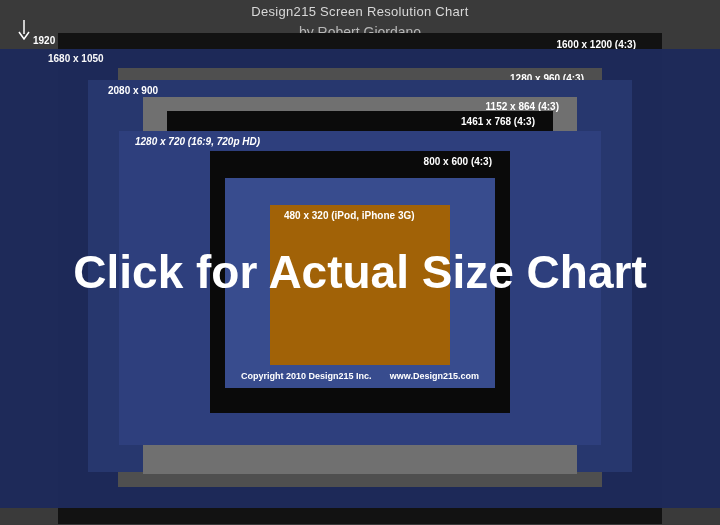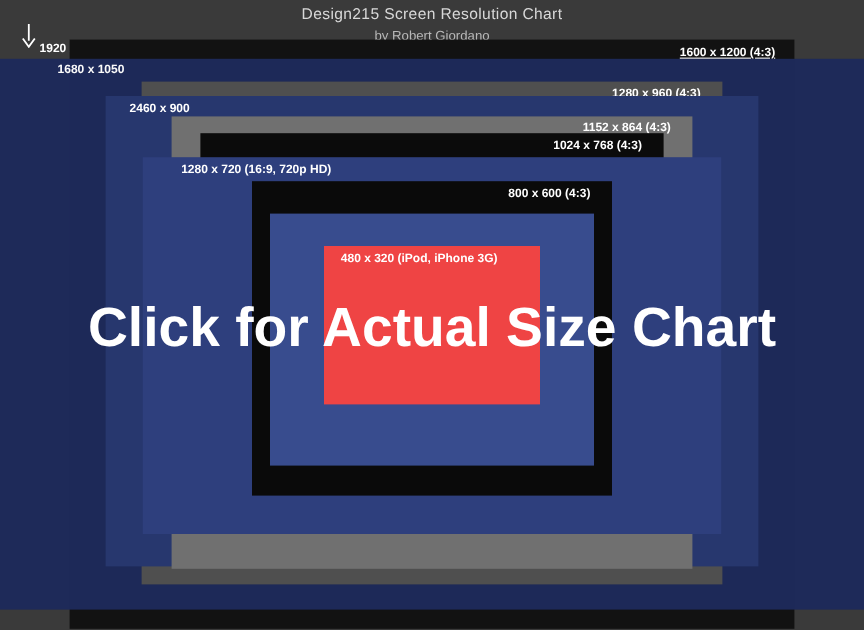--- a/index.html
+++ b/index.html
@@ -18,21 +18,21 @@
     font-size: 13px;
     font-weight: 400;
     letter-spacing: 0.3px;
   }
   .byline {
     position: absolute;
     top: 24px;
     left: 0; right: 0;
     text-align: center;
     color: #b8b8b8;
-    font-size: 11px;
+    font-size: 14px;
   }
   .arrow {
     position: absolute;
     top: 20px;
     left: 18px;
     width: 12px;
     height: 20px;
   }
   .arrow svg { display: block; }
   .rect {
@@ -42,47 +42,47 @@
     color: #ffffff;
     font-size: 10px;
     font-weight: 700;
     position: absolute;
     white-space: nowrap;
   }
   
   .l1920 { top: 35px; left: 33px; }
   
   .r1600 { top: 33px; left: 58px; width: 604px; height: 491px; background: #121212; }
-  .l1600 { top: 6px; right: 16px; text-decoration: underline; }
+  .l1600 { top: 6px; right: 26px; }
   
   .r1680 { top: 49px; left: 0px; width: 720px; height: 459px; background: #1e2a5a; opacity: 0.98;}
   .l1680 { top: 4px; left: 48px; }
   
   .r1280b { top: 68px; left: 118px; width: 484px; height: 419px; background: #4f4f4f; }
   .l1280b { top: 5px; right: 18px; }
   
   .r1440 { top: 80px; left: 88px; width: 544px; height: 392px; background: #27376e; }
   .l1440 { top: 5px; left: 20px; }
   
   .r1152 { top: 97px; left: 143px; width: 434px; height: 377px; background: #707070; }
   .l1152 { top: 4px; right: 18px; text-align: center; }
   
   .r1024 { top: 111px; left: 167px; width: 386px; height: 334px; background: #0b0b0b; }
   .l1024 { top: 5px; right: 18px; }
   
   .r1280a { top: 131px; left: 119px; width: 482px; height: 314px; background: #2e3f7d; }
-  .l1280a { top: 5px; left: 32px; }
+  .l1280a { top: 5px; left: 16px; font-style: italic; }
   
   .r800 { top: 151px; left: 210px; width: 300px; height: 262px; background: #0a0a0a; }
   .l800 { top: 5px; right: 18px; }
   
   .r720 { top: 178px; left: 225px; width: 270px; height: 210px; background: #384c8e; }
   .l720 { top: 5px; left: 15px; }
   
-  .r480 { top: 205px; left: 270px; width: 180px; height: 132px; background: #ef4444; }
+  .r480 { top: 205px; left: 270px; width: 180px; height: 160px; background: #a16207; }
   .l480 { top: 5px; left: 14px; }
   .footer-row {
     position: absolute;
     bottom: 7px;
     left: 0; right: 0;
     display: flex;
     justify-content: space-between;
     padding: 0 16px;
   }
   .footer-row span {
@@ -130,40 +130,44 @@
 
 <div class="rect r1680">
   <div class="label l1680">1680 x 1050</div>
 </div>
 
 <div class="rect r1280b">
   <div class="label l1280b">1280 x 960 (4:3)</div>
 </div>
 
 <div class="rect r1440">
-  <div class="label l1440">2460 x 900</div>
+  <div class="label l1440">2080 x 900</div>
 </div>
 
 <div class="rect r1152">
   <div class="label l1152">1152 x 864 (4:3)</div>
 </div>
 
 <div class="rect r1024">
-  <div class="label l1024">1024 x 768 (4:3)</div>
+  <div class="label l1024">1461 x 768 (4:3)</div>
 </div>
 
 <div class="rect r1280a">
   <div class="label l1280a">1280 x 720 (16:9, 720p HD)</div>
 </div>
 
 <div class="rect r800">
   <div class="label l800">800 x 600 (4:3)</div>
 </div>
 
 <div class="rect r720">
+  <div class="footer-row">
+    <span>Copyright 2010 Design215 Inc.</span>
+    <span>www.Design215.com</span>
+  </div>
 </div>
 
 <div class="rect r480">
   <div class="label l480">480 x 320 (iPod, iPhone 3G)</div>
 </div>
 
 <div class="overlay">
   <div class="overlay-text">Click for Actual Size Chart</div>
 </div>
 

